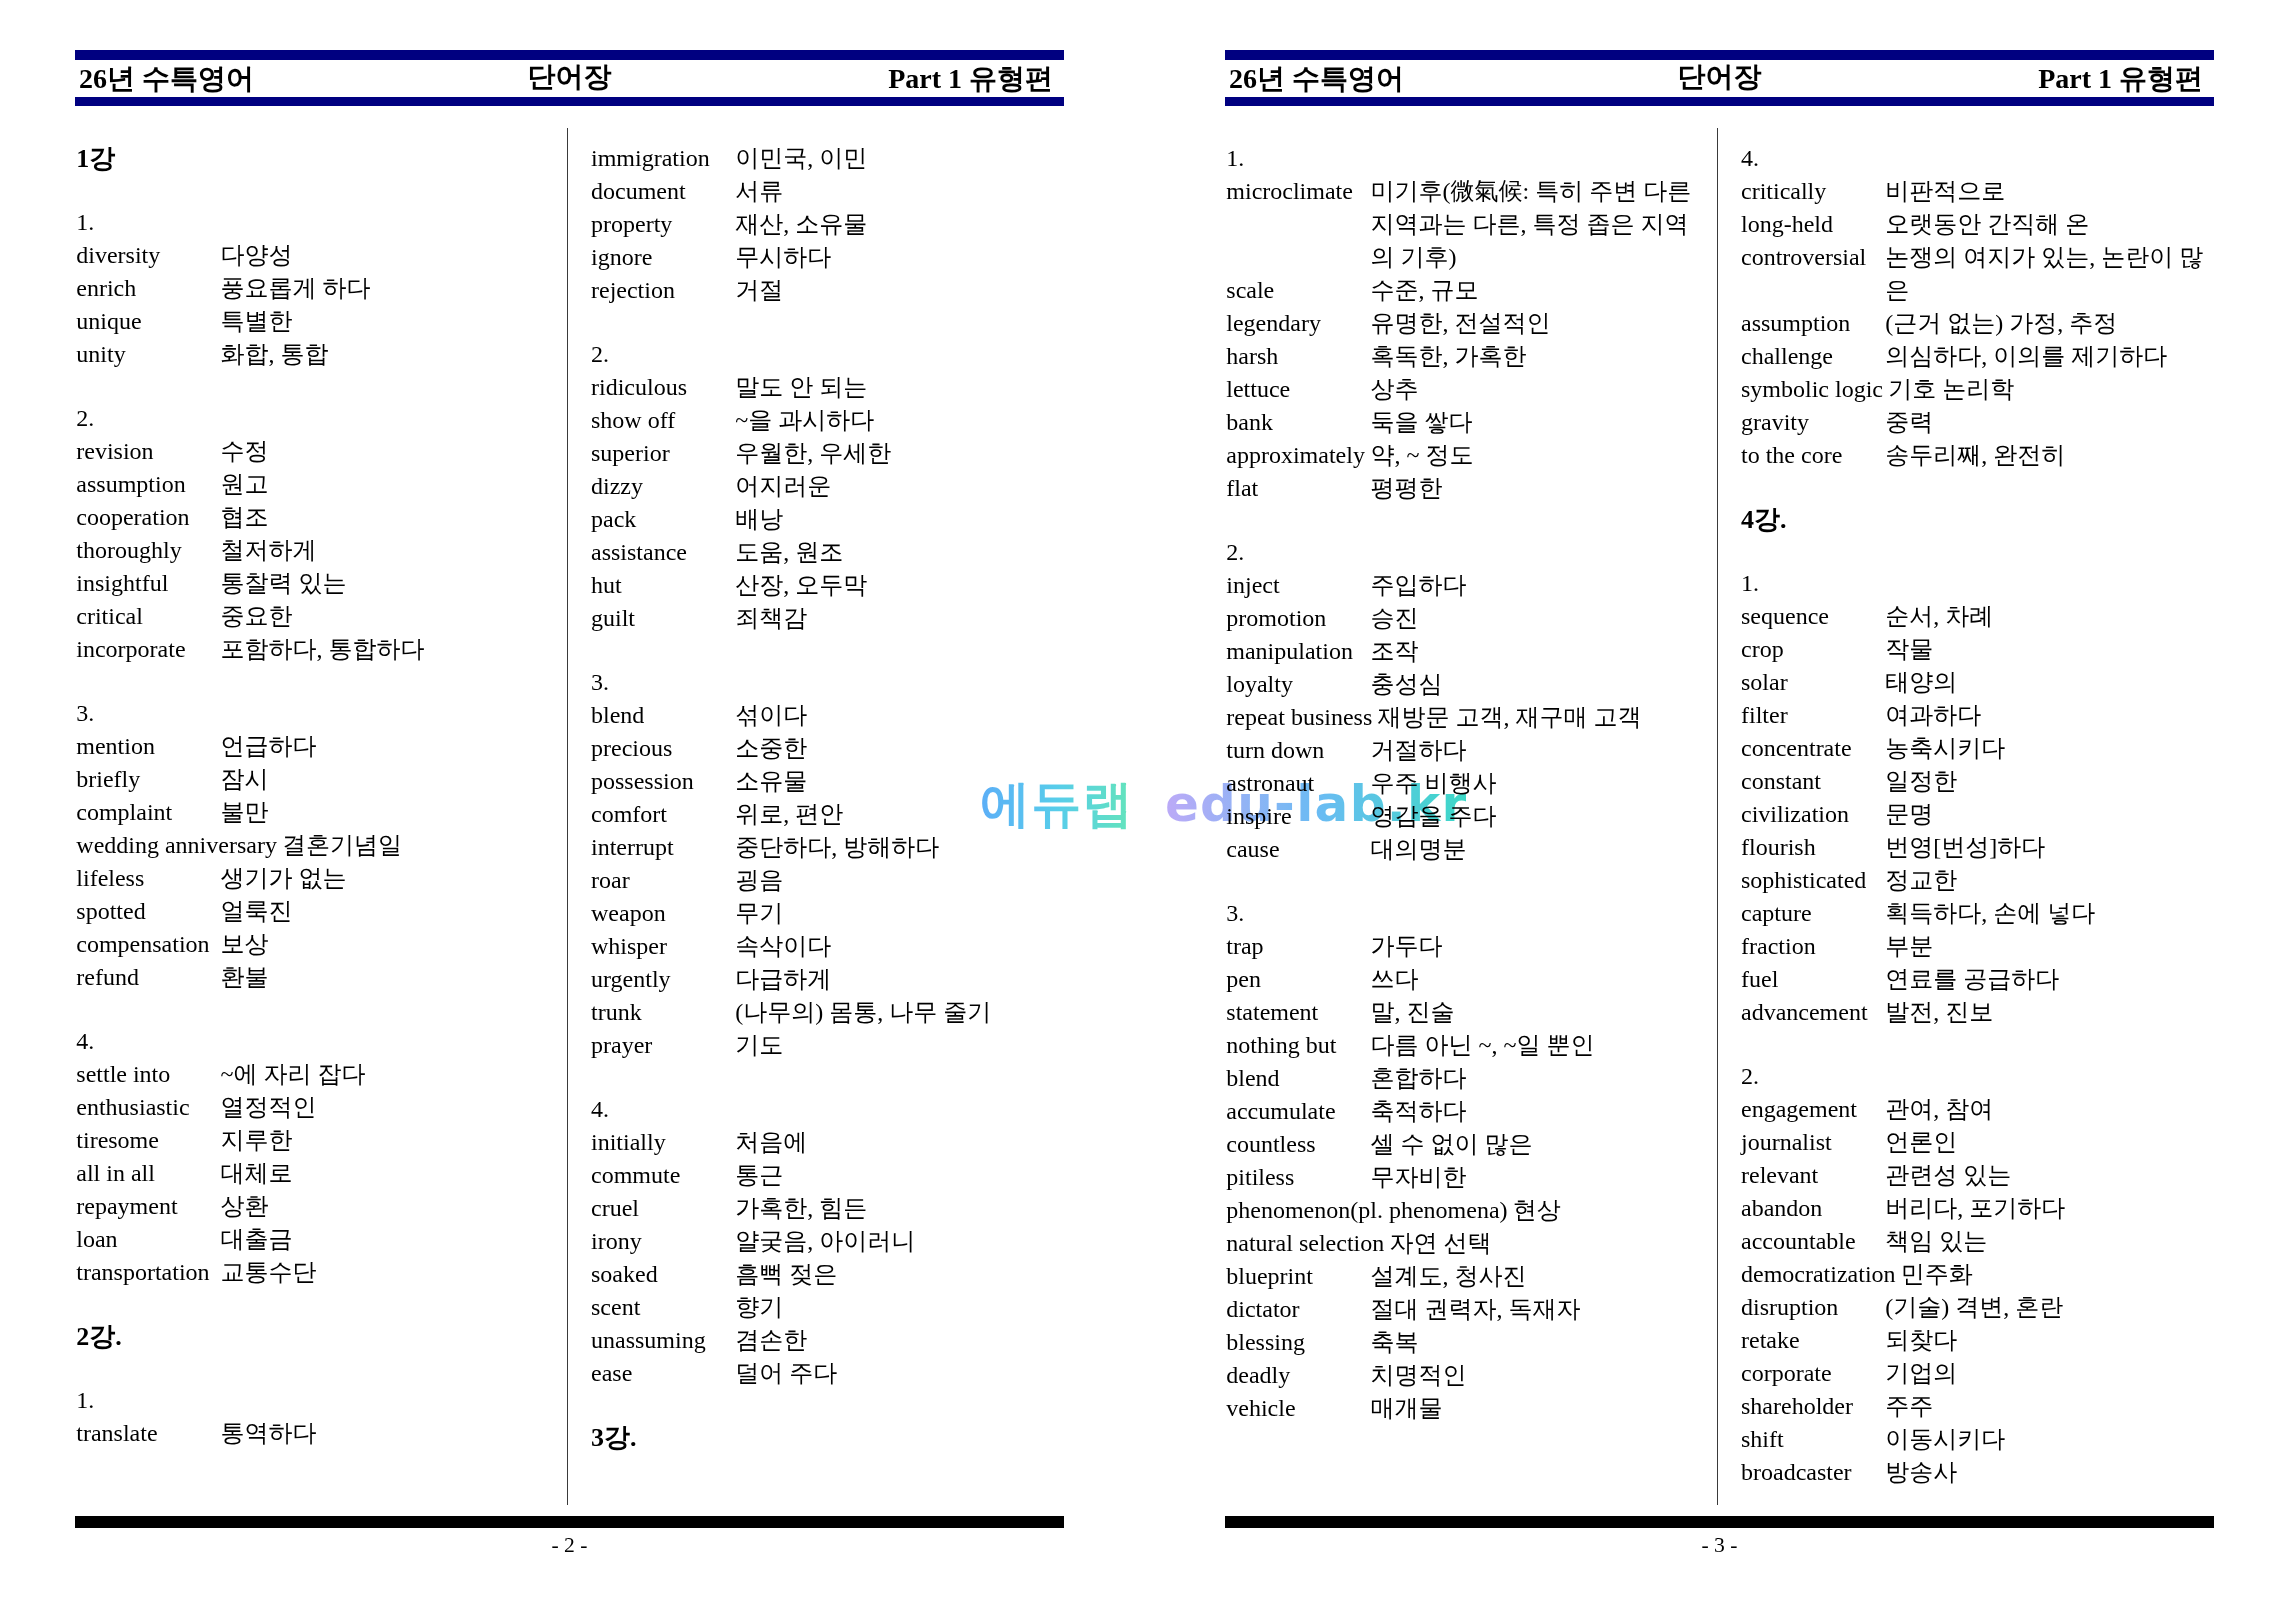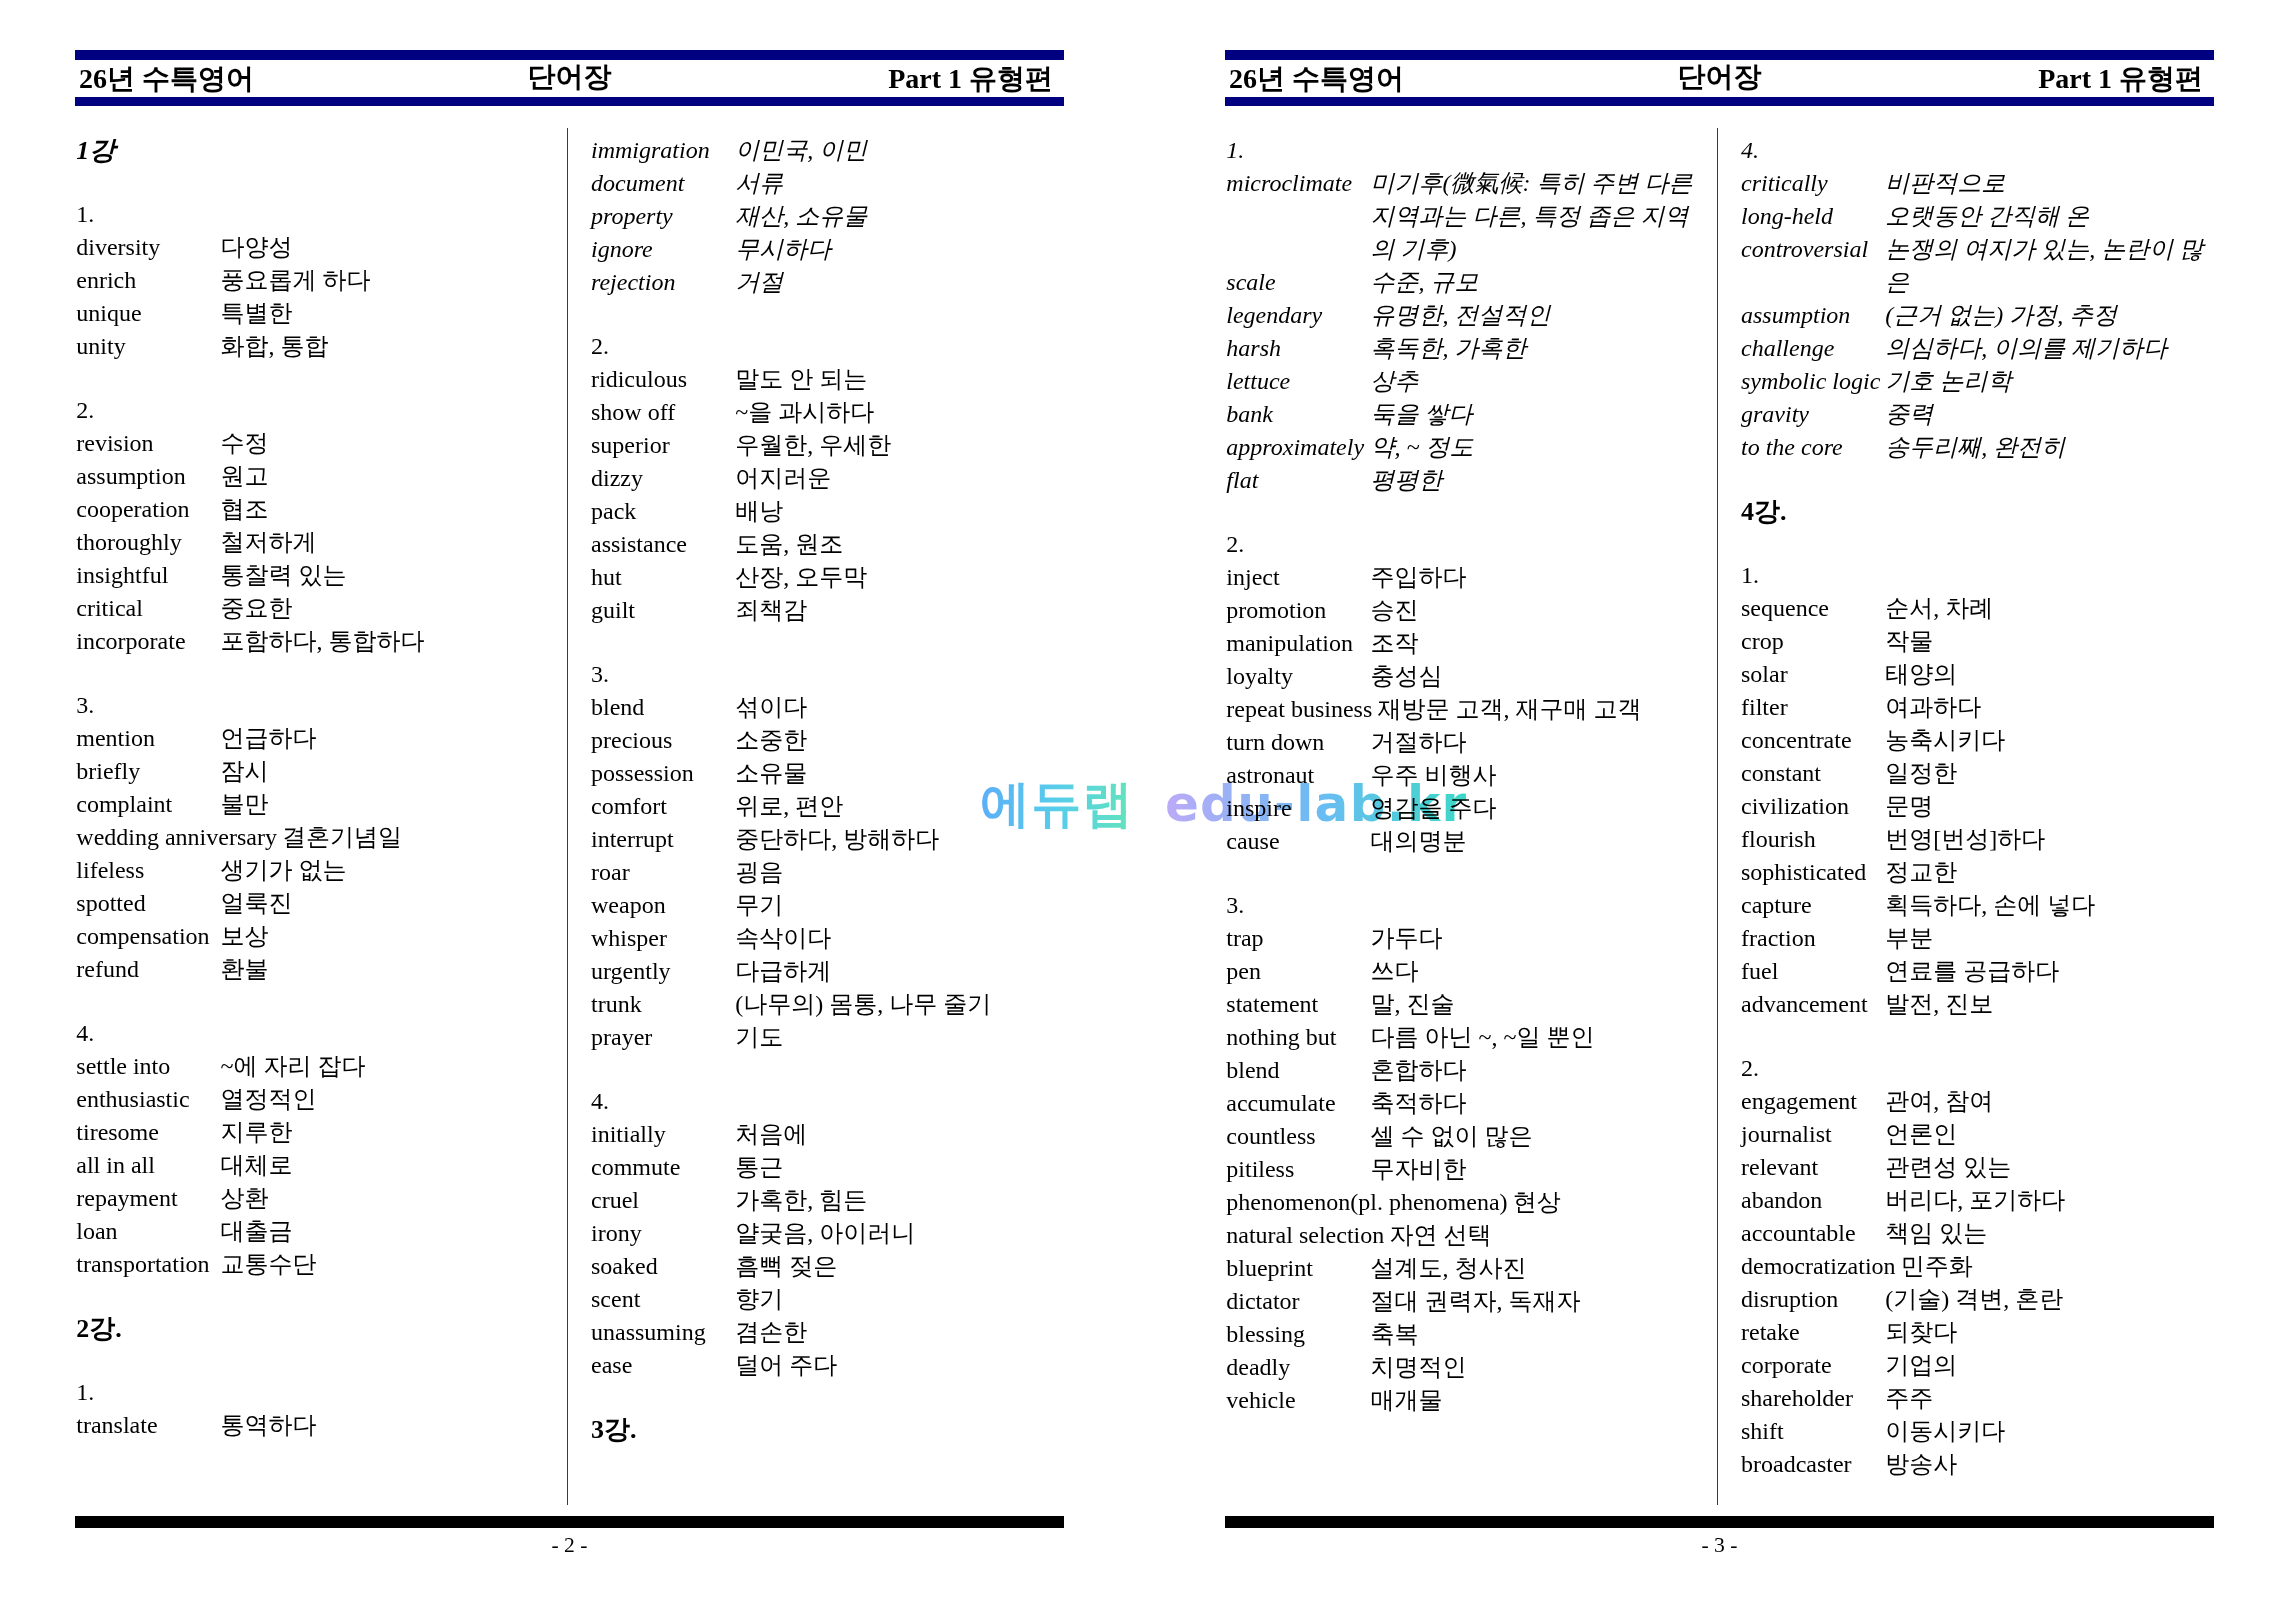--- a/index.html
+++ b/index.html
@@ -33,21 +33,21 @@
   }
   .header-left{position:absolute;left:3.9px;top:0;}
   .header-center{position:absolute;left:0;width:100%;text-align:center;top:0;font-family:Liberation Mono, monospace;}
   .header-right{position:absolute;right:11px;top:0;}
   .divider{position:absolute;left:492px;top:128px;height:1377px;width:1.3px;background:#3a3a3a;}
   .column{position:absolute;top:134px;width:471px;}
   .col-0{left:1.3px;}
   .col-1{left:516px;}
   .kang{font-weight:bold;font-size:26px;line-height:33px;margin:31px 0;}
   .section{margin-top:31px;}
-  .column > :first-child{margin-top:0;font-style:italic;}
+  .column > :first-child{margin-top:8px;}
   .section-label{font-size:24px;line-height:33px;}
   .row{display:flex;align-items:baseline;font-size:24px;line-height:33px;}
   .en{flex:0 0 auto;min-width:139px;padding-right:5.2px;white-space:nowrap;}
   .ko{flex:1 1 auto;}
   .footer-bar{position:absolute;left:0;top:1516px;width:100%;height:12.4px;background:#000;}
   .page-number{position:absolute;left:0;top:1531px;width:100%;text-align:center;font-size:21.6px;line-height:29px;}
 </style>
 </head>
 <body>
 

